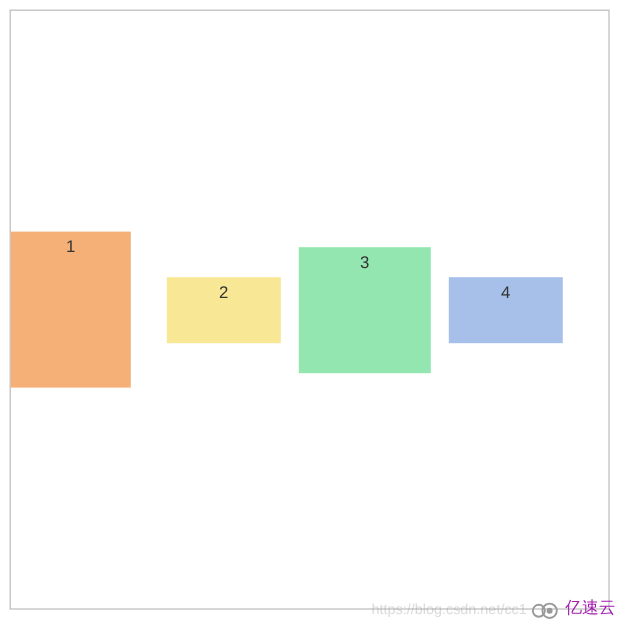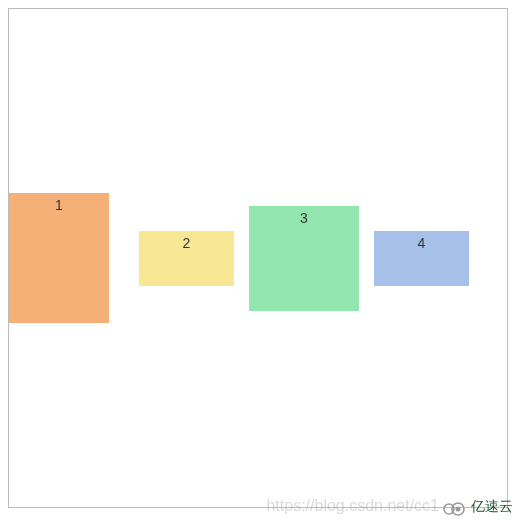--- a/index.html
+++ b/index.html
@@ -30,36 +30,36 @@
     }
     .box:first-child { margin-right: 30px; }
     .box1 { width: 100px; height: 130px; background: #f5b077; }
     .box2 { width: 95px;  height: 55px;  background: #f8e895; }
     .box3 { width: 110px; height: 105px; background: #93e6af; }
     .box4 { width: 95px;  height: 55px;  background: #a7c0ea; }
     .watermark-text {
       position: absolute;
       bottom: 6px;
       right: 80px;
-      font-size: 16px;
+      font-size: 12px;
       color: rgba(150,150,150,0.35);
       font-family: Arial, sans-serif;
     }
     .logo {
       position: absolute;
       bottom: 4px;
       right: 6px;
       display: flex;
       align-items: center;
       gap: 3px;
     }
     .logo svg { display: block; }
     .logo-text {
       font-size: 14px;
-      color: #14532d;
+      color: #a21caf;
       font-family: "Microsoft YaHei", Arial, sans-serif;
     }
   </style>
 </head>
 <body>
 
 <div class="container">
   <div class="box box1">1</div>
   <div class="box box2">2</div>
   <div class="box box3">3</div>

